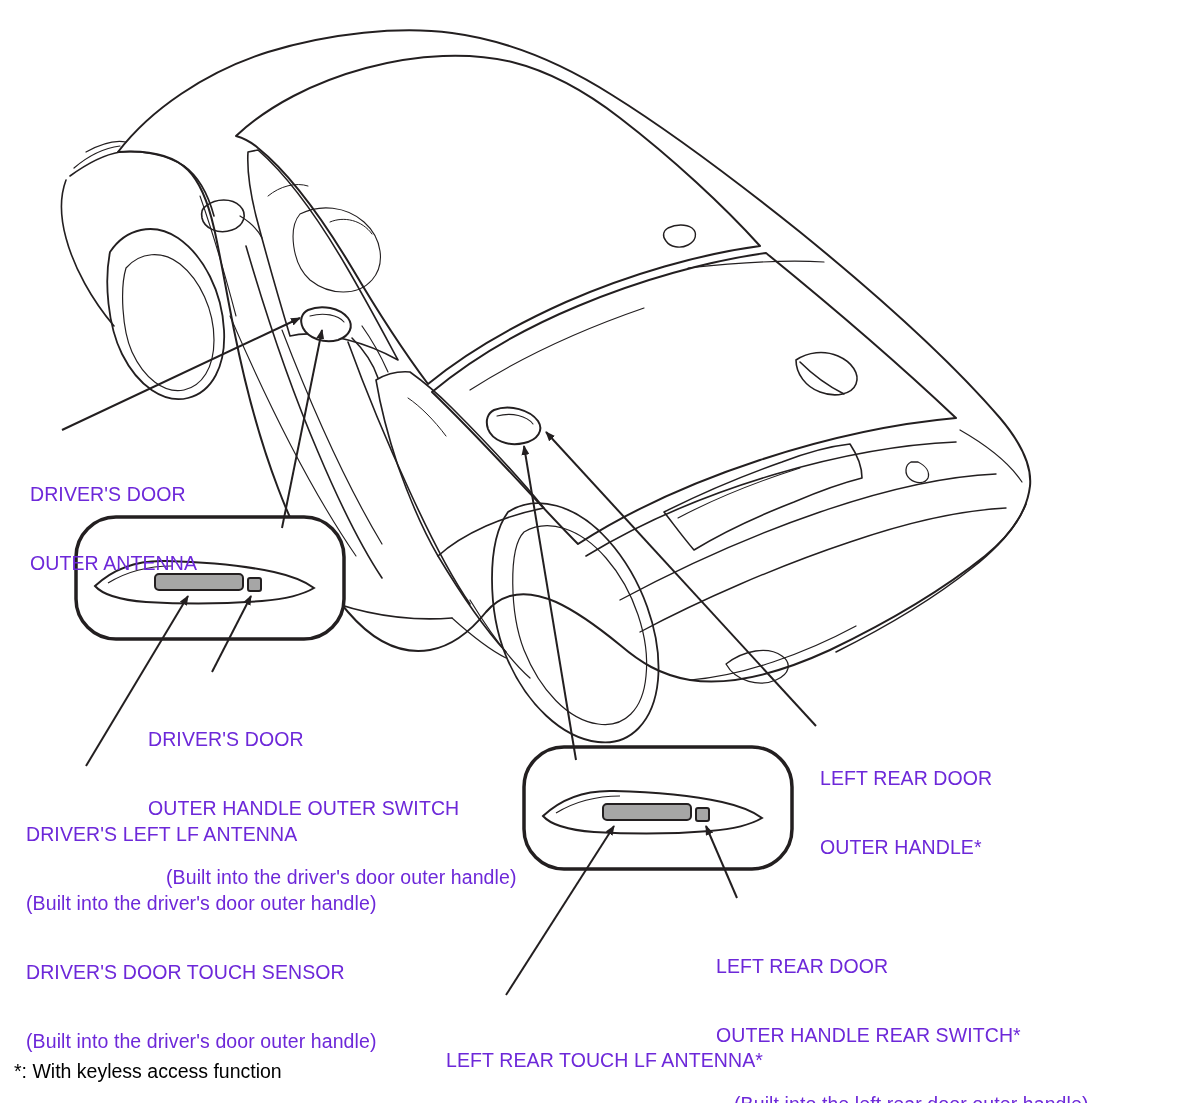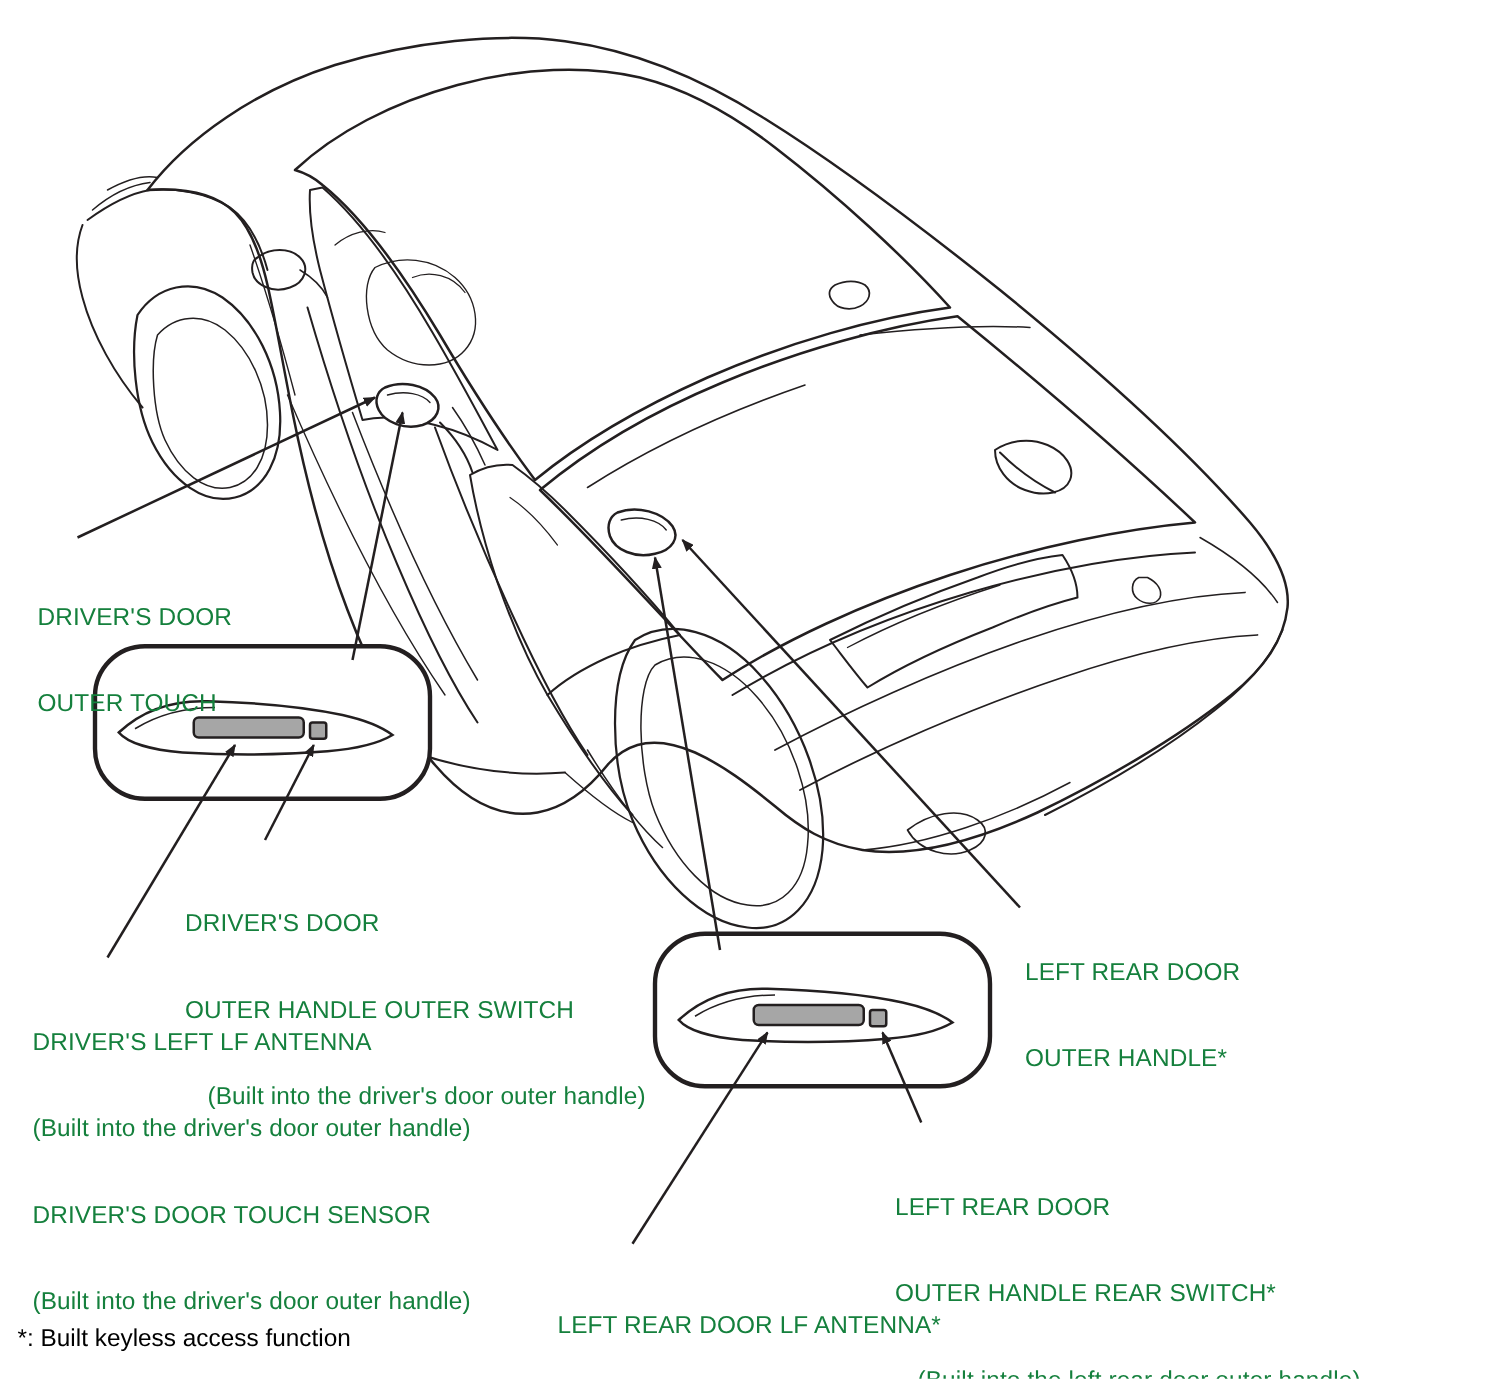--- a/index.html
+++ b/index.html
@@ -28,21 +28,21 @@
     top: 0;
     width: 1200px;
     height: 1103px;
   }
   .label {
     position: absolute;
     font-size: 19.5px;
     line-height: 23px;
     white-space: pre;
     letter-spacing: 0.1px;
-    color: #15803d;
+    color: #6d28d9;
   }
   .label .sub {
     display: block;
   }
   .footnote {
     position: absolute;
     font-size: 19.5px;
     line-height: 23px;
     white-space: pre;
   }
@@ -293,21 +293,21 @@
       <line x1="576" y1="760" x2="524" y2="446" marker-end="url(#arrowhead)"></line>
 
       <line x1="737" y1="898" x2="706" y2="826" marker-end="url(#arrowhead)"></line>
 
       <line x1="506" y1="995" x2="614" y2="826" marker-end="url(#arrowhead)"></line>
     </g>
   </svg>
 
   <div class="label" id="lbl-drivers-door-outer-handle">
     <span class="sub">DRIVER'S DOOR</span>
-    <span class="sub">OUTER TOUCH</span>
+    <span class="sub">OUTER ANTENNA</span>
   </div>
 
   <div class="label" id="lbl-drivers-door-lock-switch">
     <span class="sub">DRIVER'S DOOR</span>
     <span class="sub">OUTER HANDLE OUTER SWITCH</span>
     <span class="sub indent">(Built into the driver's door outer handle)</span>
   </div>
 
   <div class="label" id="lbl-drivers-door-lf-antenna">
     <span class="sub">DRIVER'S LEFT LF ANTENNA</span>
@@ -321,21 +321,21 @@
     <span class="sub">OUTER HANDLE*</span>
   </div>
 
   <div class="label" id="lbl-left-rear-door-lock-switch">
     <span class="sub">LEFT REAR DOOR</span>
     <span class="sub">OUTER HANDLE REAR SWITCH*</span>
     <span class="sub indent">(Built into the left rear door outer handle)</span>
   </div>
 
   <div class="label" id="lbl-left-rear-door-lf-antenna">
-    <span class="sub">LEFT REAR DOOR LF ANTENNA*</span>
+    <span class="sub">LEFT REAR TOUCH LF ANTENNA*</span>
     
     
     
   </div>
 
-  <div class="footnote" id="lbl-footnote">*: Built keyless access function</div>
+  <div class="footnote" id="lbl-footnote">*: With keyless access function</div>
 
 </div>
 
 </body></html>

